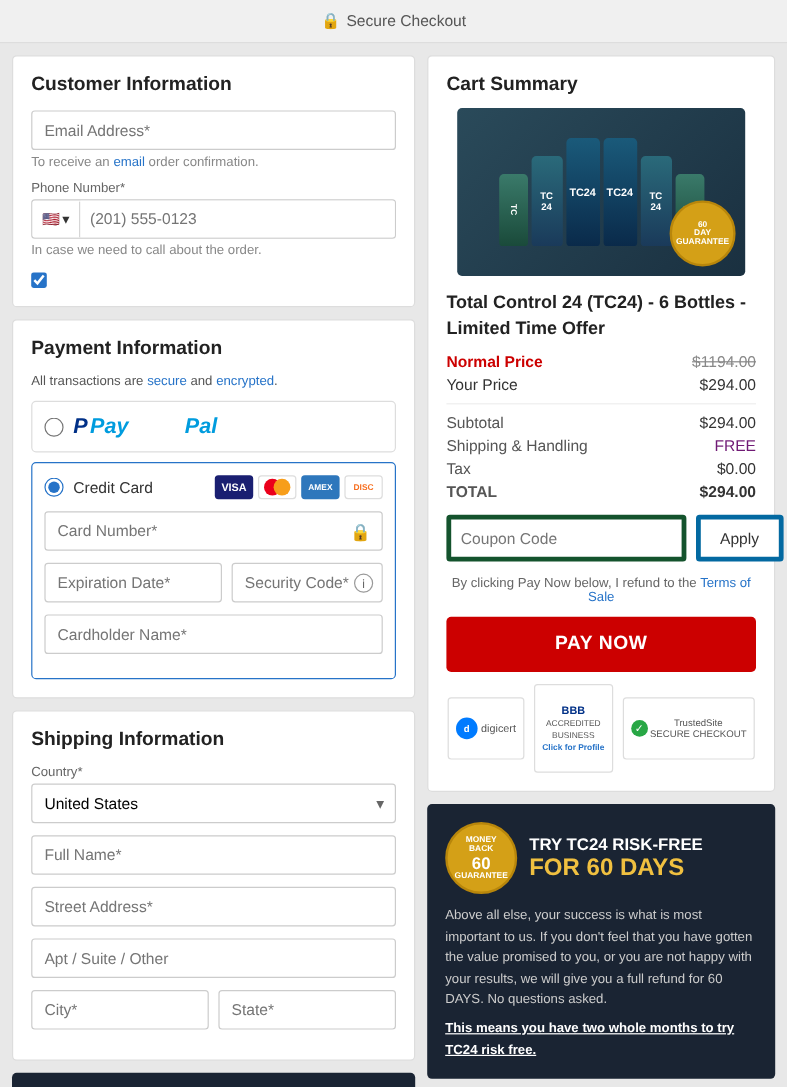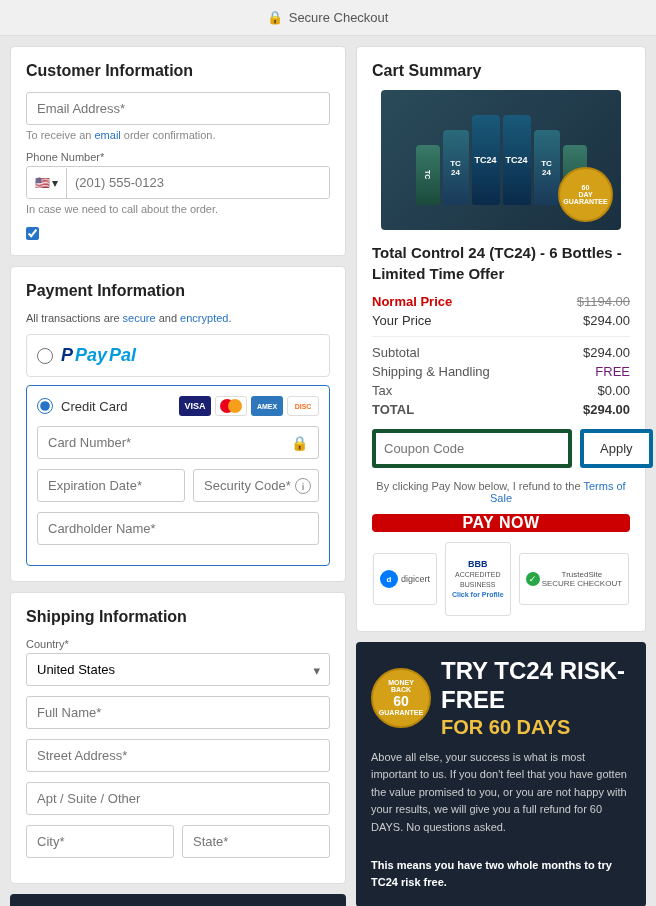--- a/index.html
+++ b/index.html
@@ -155,21 +155,21 @@
     }
 
     .paypal-logo {
       display: flex;
       align-items: center;
       gap: 2px;
     }
 
     .paypal-p1 { color: #003087; font-weight: bold; font-size: 18px; font-style: italic; }
     .paypal-p2 { color: #009cde; font-weight: bold; font-size: 18px; font-style: italic; }
-    .paypal-al { color: #009cde; font-weight: bold; font-size: 18px; font-style: italic; }
+    .paypal-al { color: #009cde; font-weight: bold; font-size: 18px; font-style: italic; margin-left: 45px; }
 
     .credit-card-option {
       border: 1px solid #2673c8;
       border-radius: 4px;
       padding: 10px;
     }
 
     .credit-card-header {
       display: flex;
       align-items: center;
@@ -424,20 +424,21 @@
     }
 
     .terms-text a { color: #2673c8; text-decoration: none; }
 
     .pay-now-btn {
       width: 100%;
       background: #cc0000;
       color: #fff;
       border: none;
       border-radius: 4px;
+      padding: 14px;
       font-size: 16px;
       font-weight: bold;
       cursor: pointer;
       text-transform: uppercase;
       letter-spacing: 0.5px;
     }
 
     .trust-badges {
       display: flex;
       justify-content: center;
@@ -525,42 +526,43 @@
       justify-content: center;
       color: #fff;
       font-size: 7px;
       font-weight: bold;
       text-align: center;
       border: 2px solid #b8860b;
       flex-shrink: 0;
     }
 
     .risk-free-title {
-      font-size: 24px;
+      font-size: 14px;
       font-weight: bold;
       color: #fff;
       line-height: 1.2;
       text-transform: uppercase;
     }
 
     .risk-free-days {
       color: #f0c040;
       font-size: 20px;
     }
 
     .risk-free-body {
       font-size: 11px;
       color: #ccc;
       line-height: 1.6;
     }
 
     .risk-free-body strong {
       color: #fff;
       display: block;
-      margin-top: 20px;
+      margin-top: 6px;
+      text-decoration: underline;
     }
 
     .cart-section {
       background: #fff;
       border: 1px solid #ddd;
       border-radius: 4px;
       padding: 15px;
     }
   </style>
 </head>

